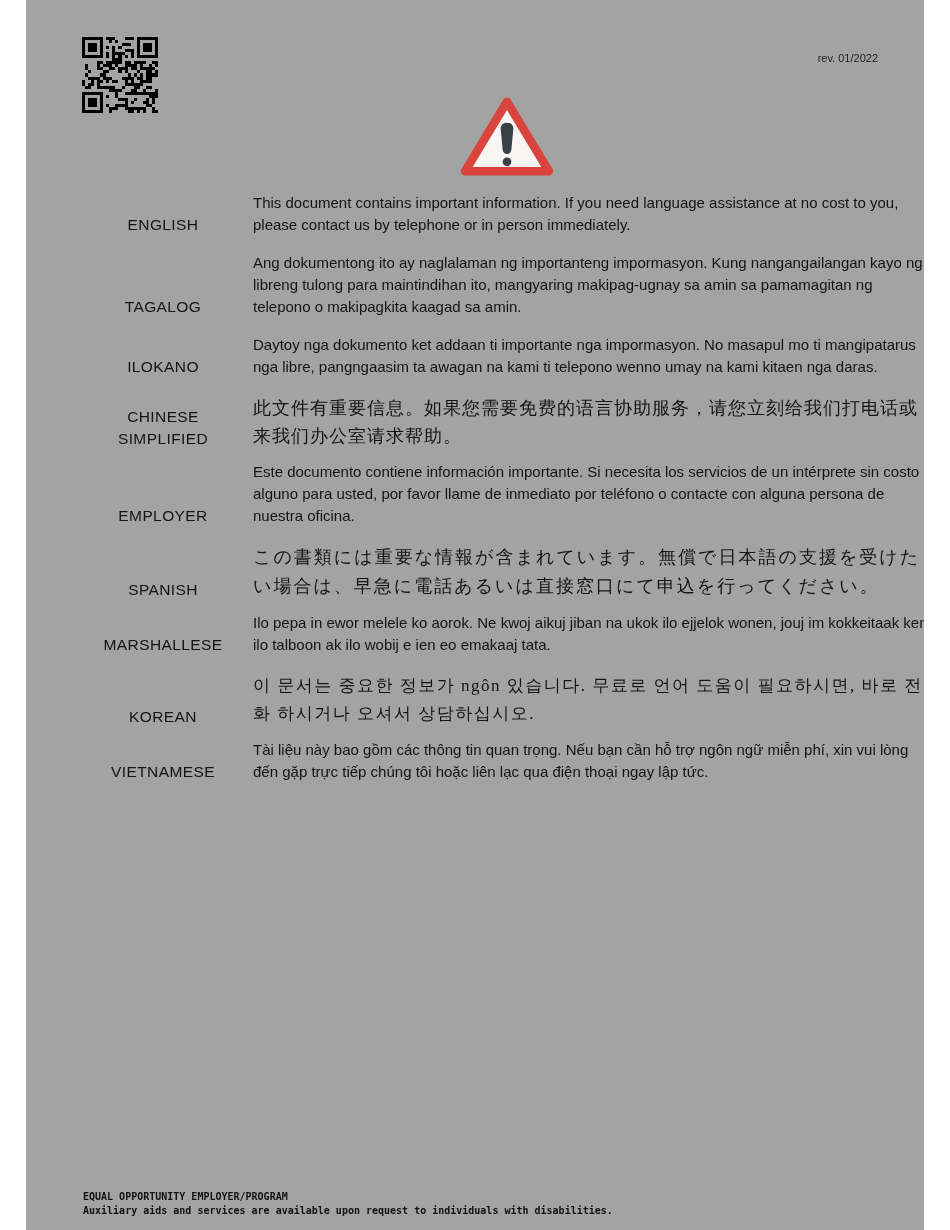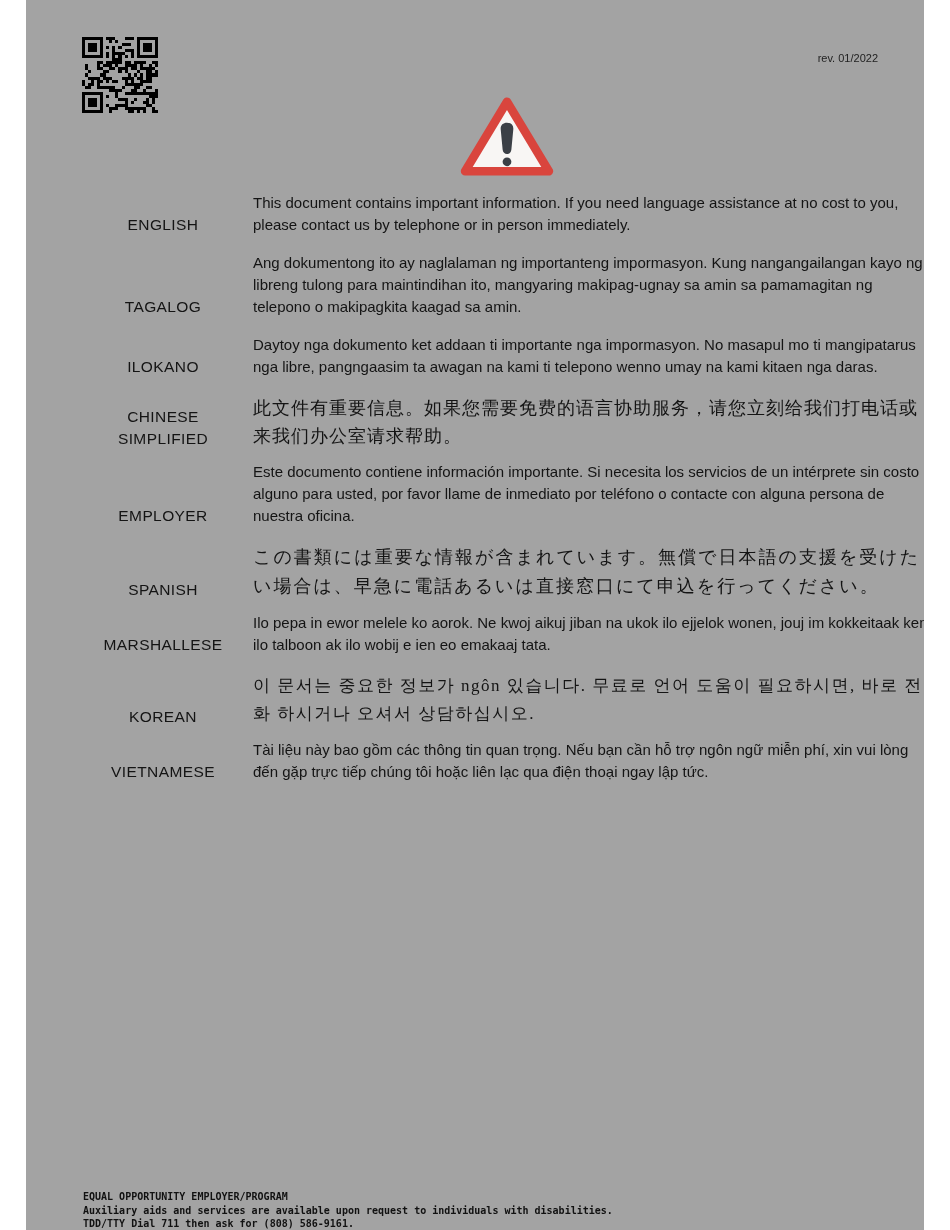--- a/index.html
+++ b/index.html
@@ -440,16 +440,15 @@
     </div>
     <div class="row">
       <div class="lang">VIETNAMESE</div>
       <div class="txt">Tài liệu này bao gồm các thông tin quan trọng. Nếu bạn cần hỗ trợ ngôn ngữ miễn phí, xin vui lòng đến gặp trực tiếp chúng tôi hoặc liên lạc qua điện thoại ngay lập tức.</div>
     </div>
   </div>
 
   <div class="footer">
     <div>EQUAL OPPORTUNITY EMPLOYER/PROGRAM</div>
     <div>Auxiliary aids and services are available upon request to individuals with disabilities.</div>
-    <div>TDD/TTY Dial 711 then ask for (808) 586-9161.</div>
   </div>
 
 </div>
 
 </body></html>

